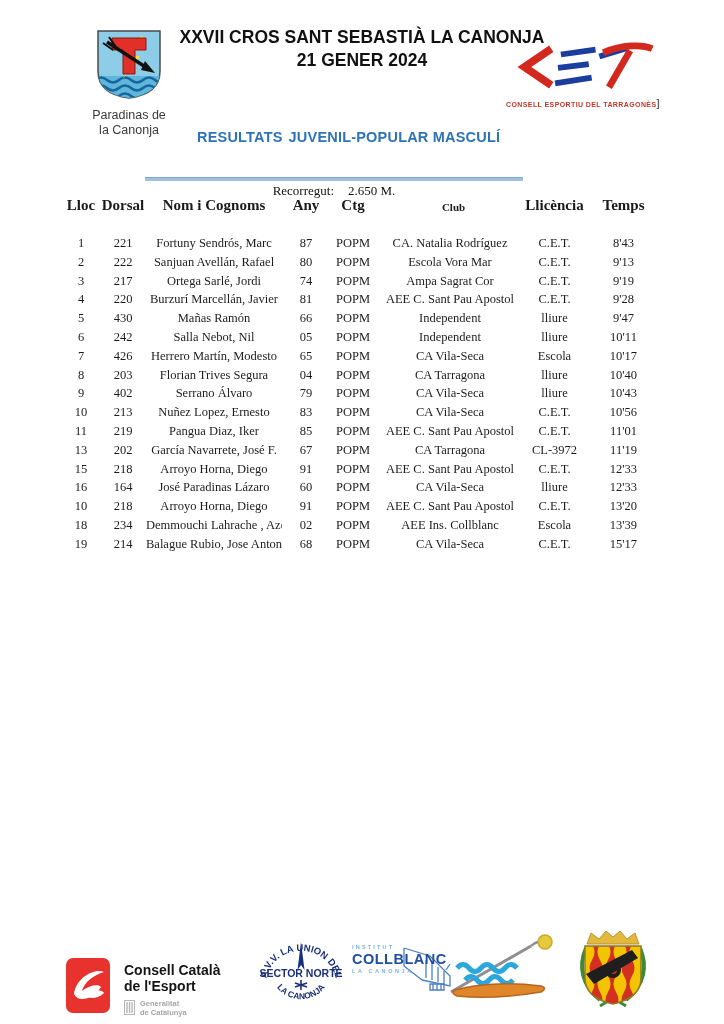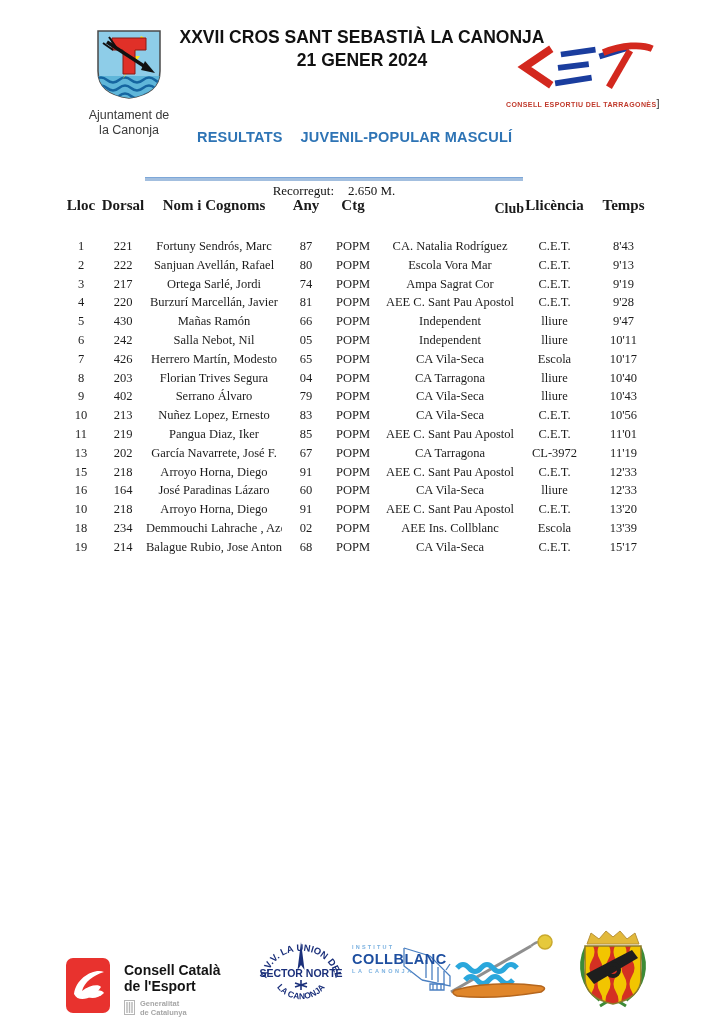--- a/index.html
+++ b/index.html
@@ -20,21 +20,21 @@
     font-size:12.5px; line-height:15px; color:#3a3a3a;
   }
   .cet-logo { position:absolute; left:503px; top:42px; width:160px; text-align:center; }
   .cet-caption {
     margin-top:1px; font-family:"Liberation Sans", sans-serif;
     font-size:7px; letter-spacing:0.4px; font-weight:bold; color:#c0392b;
     white-space:nowrap;
   }
   .cet-caption .bracket { color:#333; font-size:11px; font-weight:normal; }
   .results-heading {
-    position:absolute; left:197px; top:129px; display:flex; gap:18px;
+    position:absolute; left:197px; top:129px; display:flex; gap:6px;
     font-family:"Liberation Sans", sans-serif; font-weight:bold;
     font-size:14.5px; color:#2E74B5; letter-spacing:0.2px;
   }
   .blue-rule {
     position:absolute; left:145px; top:177px; width:378px; height:3px;
     background:#A3BFDF; border-top:1px solid #7DA7D8;
   }
   .course-line {
     position:absolute; left:145px; top:183px; width:378px;
     display:flex; justify-content:center; gap:14px;
@@ -43,21 +43,21 @@
   
   table.results {
     position:absolute; left:62px; top:197px; width:600px;
     border-collapse:collapse; table-layout:fixed;
     font-family:"Liberation Serif", serif;
   }
   table.results th {
     font-size:15px; font-weight:bold; text-align:center;
     padding:0 0 20px 0; vertical-align:top; white-space:nowrap;
   }
-  table.results th.h-club { font-size:14px; text-align:right; padding-left:7px; padding-top:4px; }
+  table.results th.h-club { font-size:11px; text-align:center; padding-left:7px; padding-top:4px; }
   table.results td {
     font-size:12.5px; line-height:18.8px; height:18.8px; padding:0;
     text-align:center; white-space:nowrap; overflow:hidden; color:#1c1c1c;
   }
   td.col-nom  { text-align:left; padding-left:11px; }
   td.col-club { text-align:left; padding-left:7px; }
   td.col-temps{ text-align:right; padding-right:50px; }
   
   .footer-logo { position:absolute; }
   .cce-square {
@@ -106,21 +106,21 @@
           <polygon points="46,8 32,32 39,32 27,52 45,28 37,28 50,10" fill="#FFE81A"></polygon>
           <path d="M17,10 h34 v12 h-11 v24 h-12 v-24 h-11 z" fill="#E03028" stroke="#8A1A14" stroke-width="1"></path>
           <line x1="12" y1="14" x2="52" y2="40" stroke="#111" stroke-width="3.5"></line>
           <polygon points="60,45 46,42 50,33" fill="#111"></polygon>
           <line x1="14" y1="9" x2="21" y2="19" stroke="#111" stroke-width="2"></line>
           <line x1="8" y1="15" x2="18" y2="22" stroke="#111" stroke-width="2"></line>
         </g>
       </svg>
     </span>
     <div class="muni-caption">
-      <div>Ajuntament de</div>
+      <div>Paradinas de</div>
       <div>la Canonja</div>
     </div>
   </div>
 
   <div class="cet-logo">
     <span aria-label="CET">
       <svg width="150" height="50" viewBox="0 0 150 52">
         <path d="M42,7 L14,26 L42,45" fill="none" stroke="#D3281E" stroke-width="8"></path>
         <path d="M52,13 L88,8" stroke="#1A3D9E" stroke-width="6" fill="none"></path>
         <path d="M49,27 L81,23" stroke="#1A3D9E" stroke-width="6" fill="none"></path>

